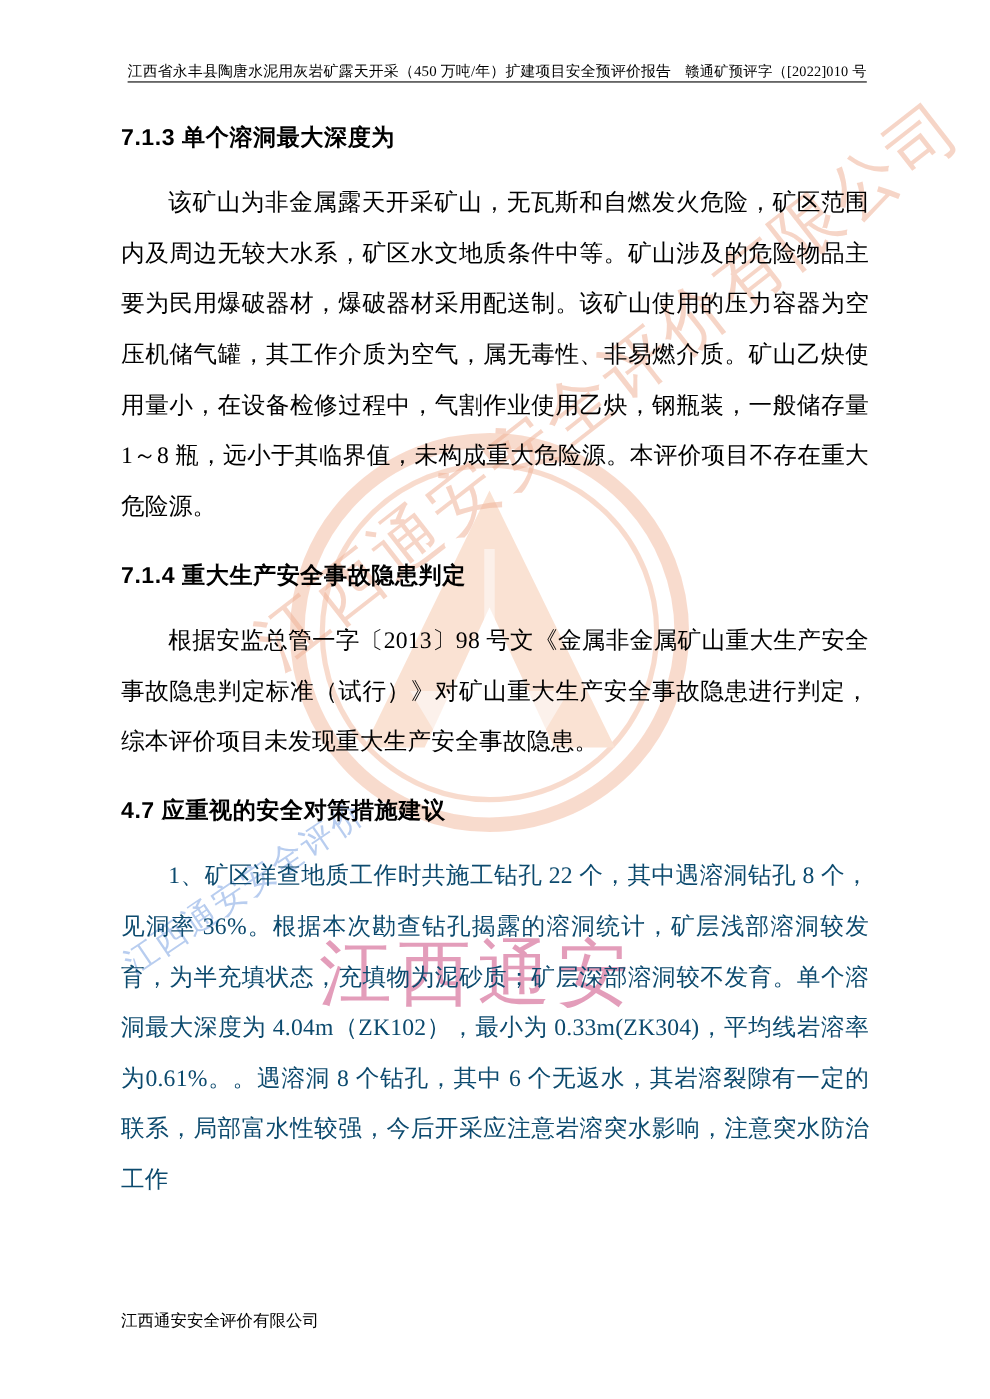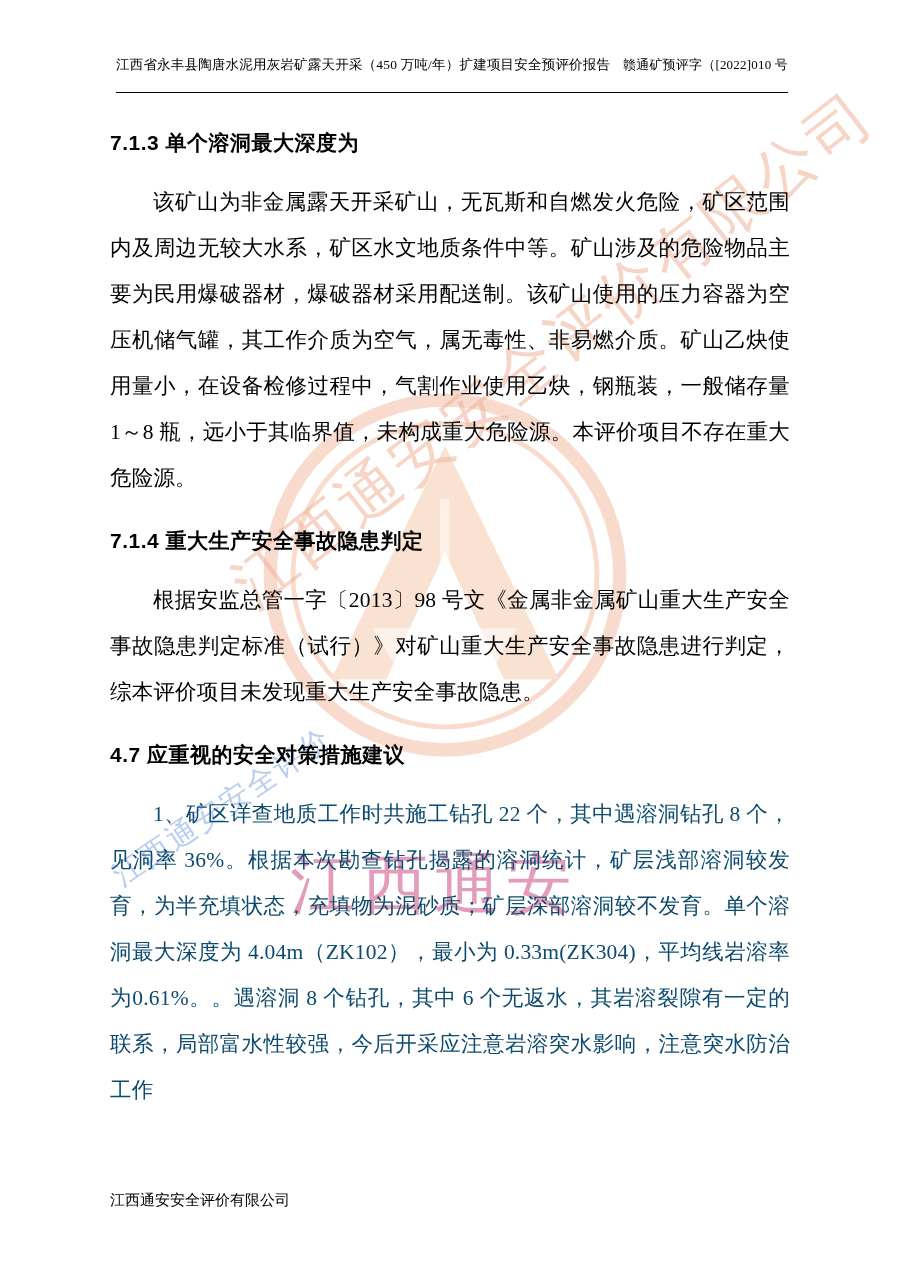--- a/index.html
+++ b/index.html
@@ -82,21 +82,21 @@
 
   
   .doc-header {
     position: relative;
     z-index: 2;
     display: flex;
     align-items: flex-end;
     justify-content: space-between;
     font-size: 13.5px;
     letter-spacing: 0.2px;
-    padding-bottom: 18px;
+    padding-bottom: 0;
     border-bottom: 1.1px solid #000;
     margin: 0 2px 0 6px;
   }
   .doc-header .hdr-left {
     white-space: nowrap;
   }
   .doc-header .hdr-right {
     white-space: nowrap;
     font-size: 13px;
     font-family: Liberation Serif, serif;

